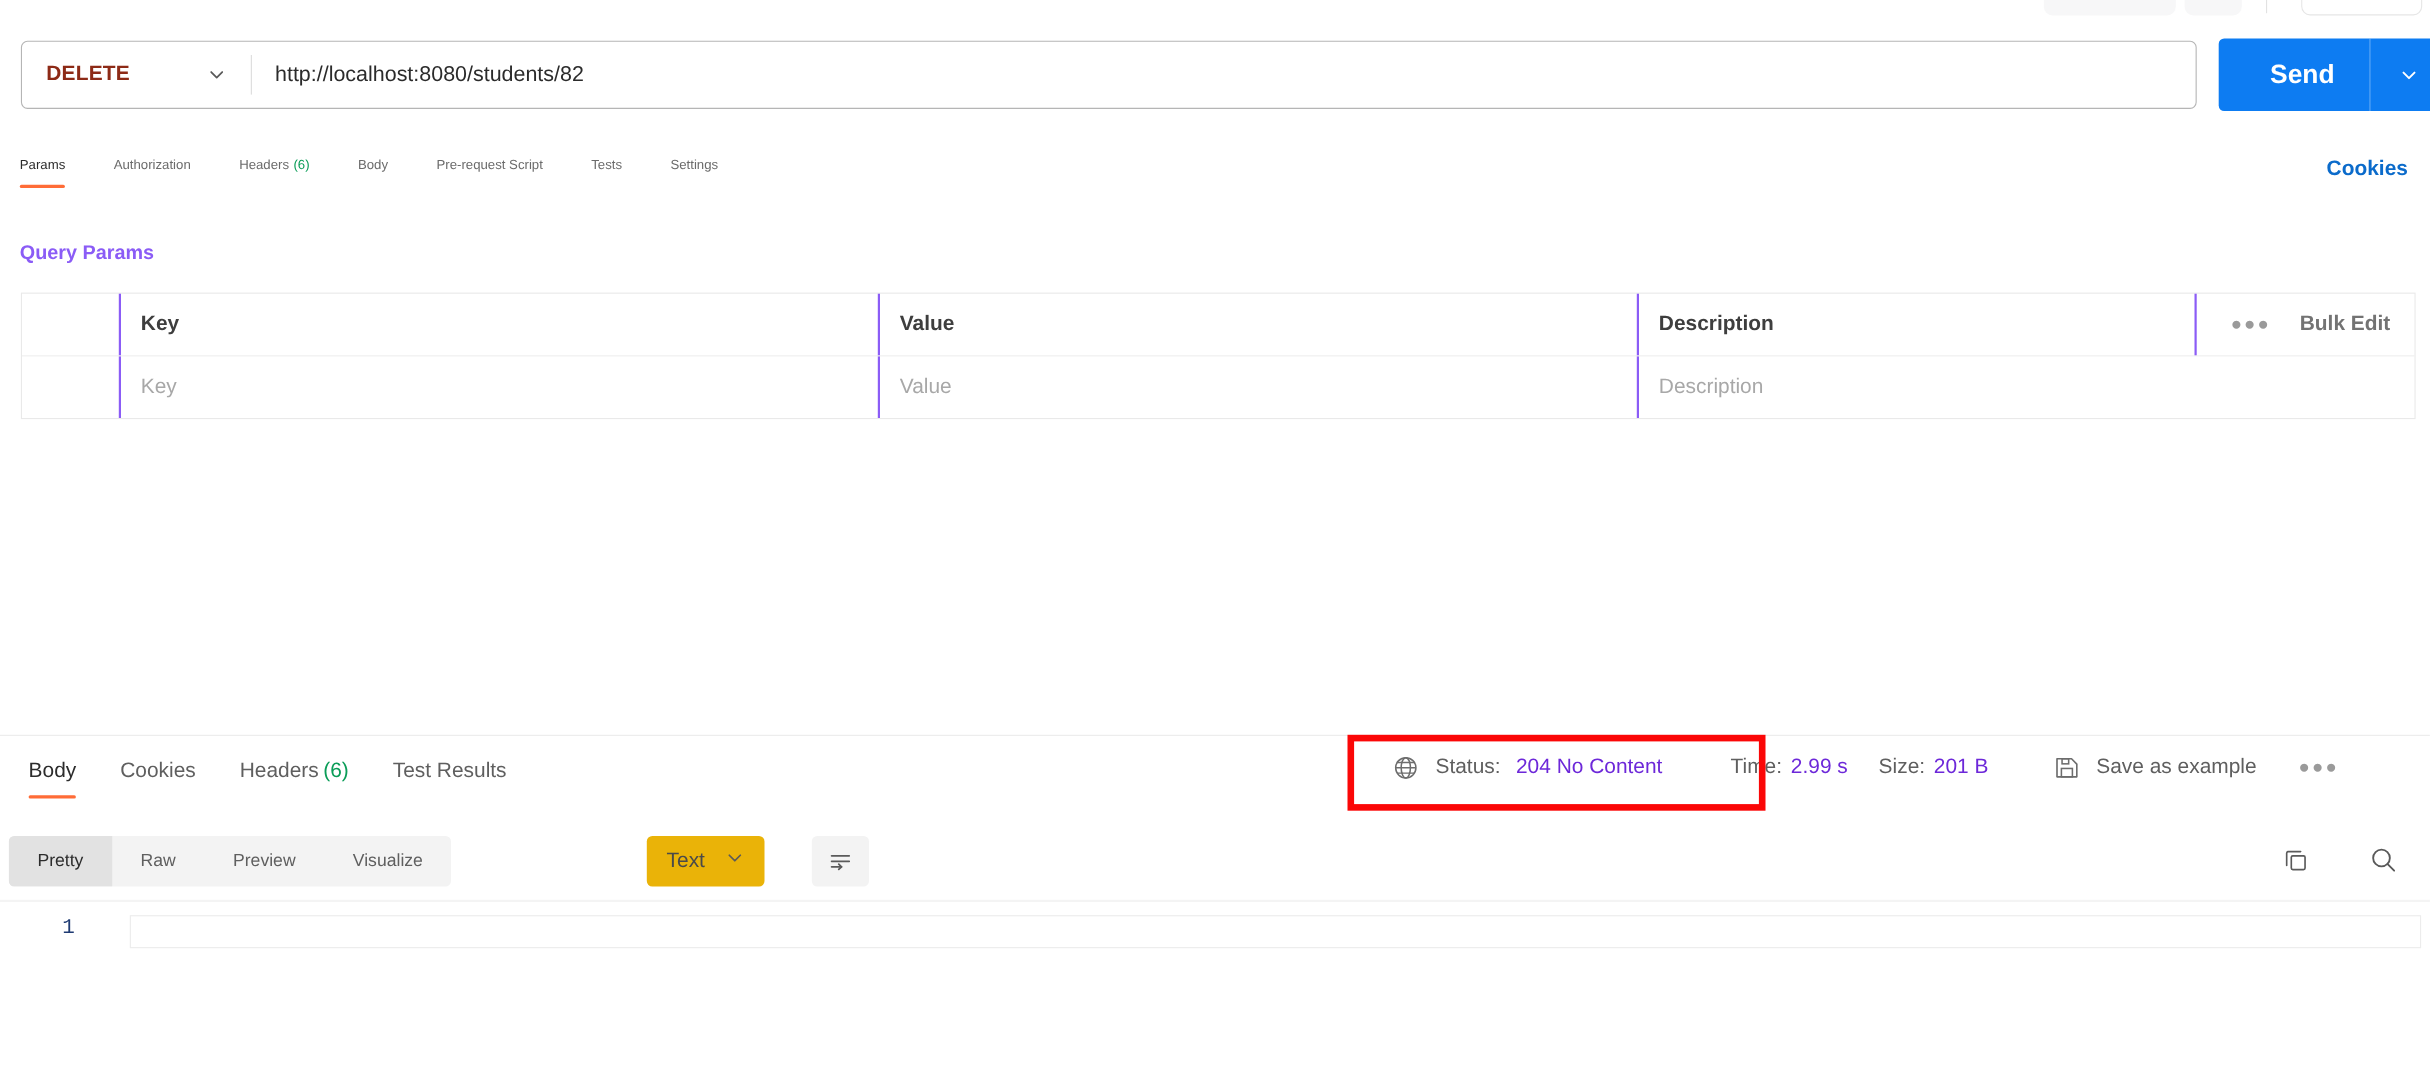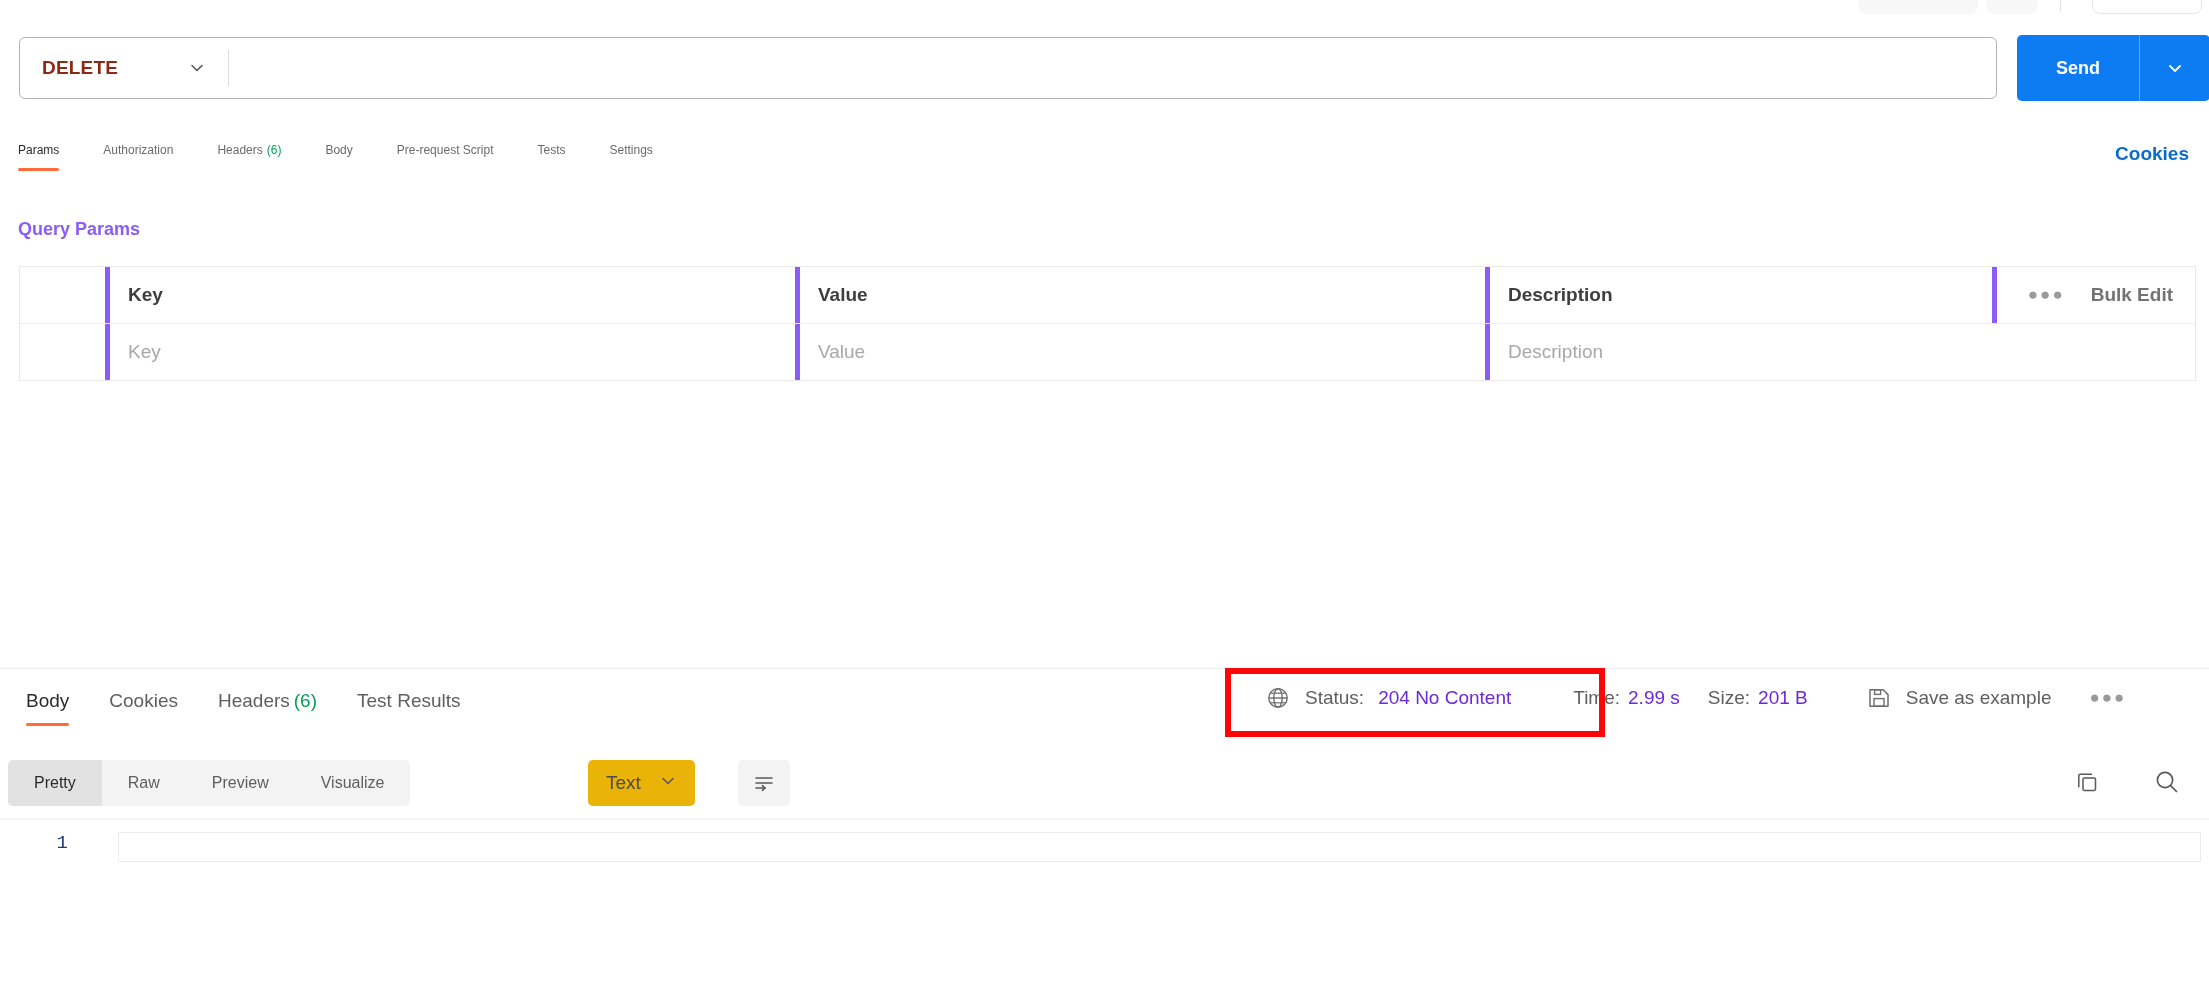--- a/index.html
+++ b/index.html
@@ -67,23 +67,24 @@
     height: 66px;
     display: flex;
     border-radius: 5px;
     overflow: hidden;
     background: #0d7cf2;
   }
   .send-btn {
     width: 122px;
     display: flex; align-items: center; justify-content: center;
     color: #ffffff;
-    font-size: 18px;
+    font-size: 24px;
     font-weight: bold;
     cursor: pointer;
+    margin-left: 15px;
   }
   .send-sep { width: 1px; background: rgba(255,255,255,.35); }
   .send-caret {
     width: 70px;
     display: flex; align-items: center; justify-content: center;
     cursor: pointer;
   }
 
   
   .req-tabs {
@@ -137,21 +138,21 @@
     position: absolute;
     top: 266px; left: 19px;
     width: 2177px;
     border: 1px solid #e9e9e9;
   }
   .ptr { display: flex; }
   .ptr + .ptr { border-top: 1px solid #eeeeee; }
   .pcell {
     padding: 16px 18px;
     font-size: 19px;
-    border-right: 5px solid #8b5cf6;
+    border-right: 2px solid #8b5cf6;
     display: flex;
     align-items: center;
   }
   .pcell:last-child { border-right: none; }
   .pcell.check { width: 90px; padding: 0; }
   .pcell.key { width: 690px; }
   .pcell.value { width: 690px; }
   .pcell.desc { flex: 1; }
   .head .pcell { font-weight: bold; color: #3e3e3e; height: 56px; }
   .body .pcell { color: #a8a8a8; height: 56px; }
@@ -343,20 +344,21 @@
 <div class="req-bar">
   <div class="method-select">
     <span class="method-label">DELETE</span>
     <span class="chev">
       <svg width="18" height="18" viewBox="0 0 18 18" fill="none">
         <path d="M4 6.5 L9 11.5 L14 6.5" stroke="#5a5a5a" stroke-width="1.6" stroke-linecap="round" stroke-linejoin="round"></path>
       </svg>
     </span>
   </div>
   <div class="method-divider"></div>
+  <div class="url-input" title="Enter URL or paste text">http://localhost:8080/students/82</div>
 </div>
 
 <div class="send-wrap">
   <div class="send-btn">Send</div>
   <div class="send-sep"></div>
   <div class="send-caret">
     <svg width="22" height="22" viewBox="0 0 22 22" fill="none">
       <path d="M6 9 L11 14 L16 9" stroke="#ffffff" stroke-width="1.8" stroke-linecap="round" stroke-linejoin="round"></path>
     </svg>
   </div>

